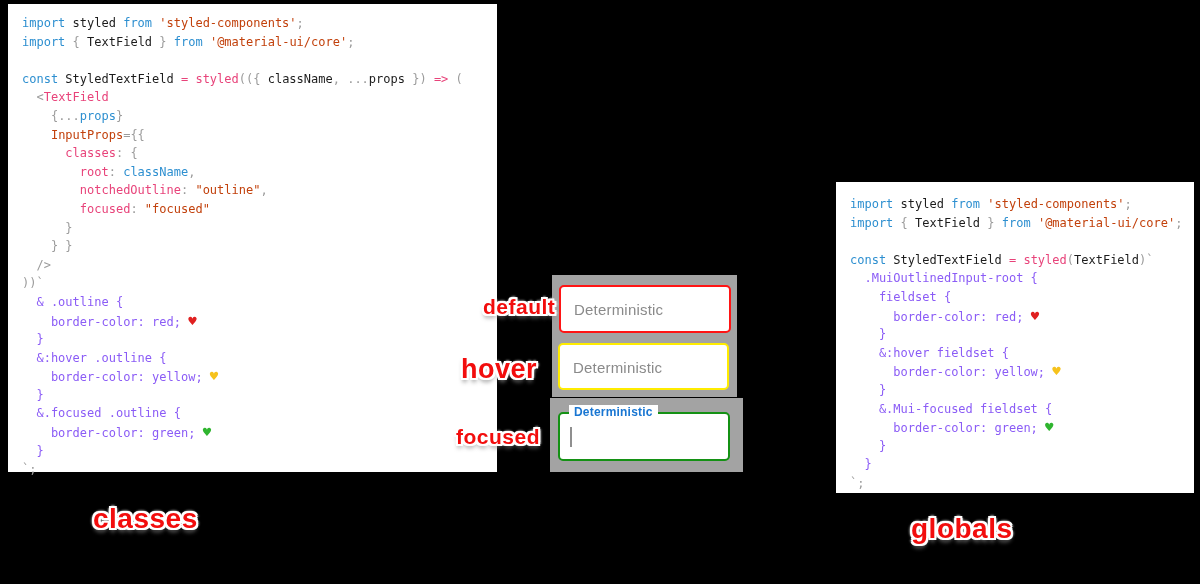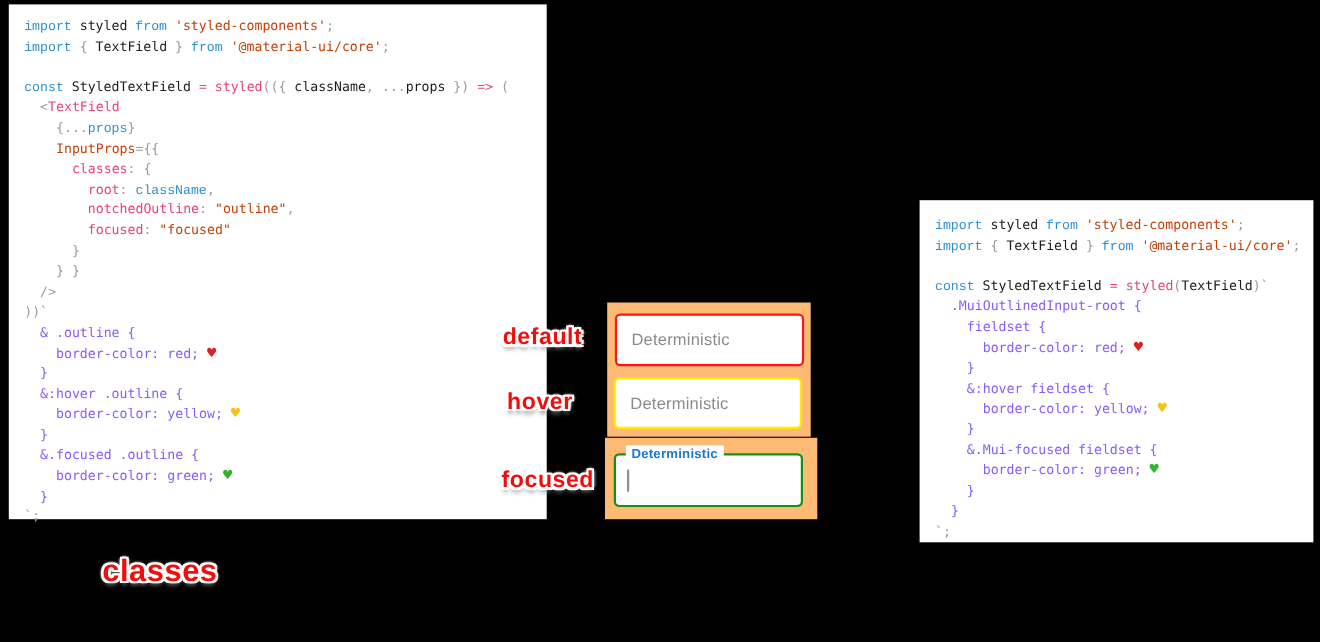--- a/index.html
+++ b/index.html
@@ -8,33 +8,33 @@
   
   .code-panel{
     position:absolute;background:#ffffff;
     font-family:"DejaVu Sans Mono",monospace;
     font-size:12px;line-height:18.6px;white-space:pre;color:#1c1c1c;
     box-sizing:border-box;
   }
   #classes-panel{left:8px;top:4px;width:489px;height:468px;padding:10px 0 0 14px;}
   #globals-panel{left:836px;top:182px;width:358px;height:311px;padding:13px 0 0 14px;}
   .cl{height:18.6px;}
-  .kw{color:#2d8fd0;font-family:Liberation Mono, monospace;}
+  .kw{color:#2d8fd0;}
   .fn{color:#e8437a;}
   .op{color:#e8437a;}
   .str{color:#c2410c;}
   .css{color:#8b5cf6;}
   .pun{color:#9b9b9b;}
   .id{color:#1c1c1c;}
   .hr{color:#e02020;font-size:14px;}
   .hy{color:#f6c21c;font-size:14px;}
   .hg{color:#2fb52f;font-size:14px;}
 
   
-  .mui-panel{position:absolute;background:#fdba74;}
+  .mui-panel{position:absolute;background:#a3a3a3;}
   #mui-panel-top{left:552px;top:275px;width:185px;height:122px;}
   #mui-panel-bottom{left:550px;top:398px;width:193px;height:74px;}
   .tf{position:absolute;box-sizing:border-box;border-radius:5px;background:#fff;}
   #tf-default{left:7px;top:10px;width:172px;height:48px;border:2px solid #ff1414;}
   #tf-hover{left:6px;top:68px;width:171px;height:47px;border:2px solid #ffec00;}
   #tf-focused{left:8px;top:14px;width:172px;height:49px;border:2px solid #149114;}
   .tf-placeholder{
     position:absolute;left:13px;top:50%;transform:translateY(-50%);
     color:#8a8a8a;font-size:15px;letter-spacing:.2px;
   }
@@ -48,22 +48,22 @@
   .shout{
     position:absolute;color:#f20d0d;font-weight:bold;
     font-family:"Liberation Sans",sans-serif;letter-spacing:.5px;
     text-shadow:
       -2px -2px 0 #fff,-2px 0 0 #fff,-2px 2px 0 #fff,
       0 -2px 0 #fff,0 2px 0 #fff,
       2px -2px 0 #fff,2px 0 0 #fff,2px 2px 0 #fff,
       -3px 0 2px rgba(255,255,255,.55),3px 0 2px rgba(255,255,255,.55),
       0 -3px 2px rgba(255,255,255,.55),0 4px 4px rgba(130,130,130,.9);
   }
-  #label-default{left:457px;top:295px;font-size:21px;}
-  #label-hover{left:461px;top:354px;font-size:21px;}
+  #label-default{left:483px;top:295px;font-size:21px;}
+  #label-hover{left:461px;top:354px;font-size:27px;}
   #label-focused{left:456px;top:425px;font-size:21px;}
   #label-classes{left:93px;top:503px;font-size:28px;}
   #label-globals{left:911px;top:513px;font-size:28px;}
 </style>
 </head>
 <body>
 
 <div id="stage">
 
   <div id="classes-panel" class="code-panel"><div class="cl"><span class="kw">import</span><span class="id"> styled </span><span class="kw">from</span><span class="id"> </span><span class="str">'styled-components'</span><span class="pun">;</span></div><div class="cl"><span class="kw">import</span><span class="id"> </span><span class="pun">{</span><span class="id"> TextField </span><span class="pun">}</span><span class="id"> </span><span class="kw">from</span><span class="id"> </span><span class="str">'@material-ui/core'</span><span class="pun">;</span></div><div class="cl">&nbsp;</div><div class="cl"><span class="kw">const</span><span class="id"> StyledTextField </span><span class="op">=</span><span class="id"> </span><span class="fn">styled</span><span class="pun">(({ </span><span class="id">className</span><span class="pun">, </span><span class="pun">...</span><span class="id">props</span><span class="pun"> }) </span><span class="op">=&gt;</span><span class="pun"> (</span></div><div class="cl"><span class="pun">  &lt;</span><span class="fn">TextField</span></div><div class="cl"><span class="pun">    {</span><span class="pun">...</span><span class="kw">props</span><span class="pun">}</span></div><div class="cl"><span class="id">    </span><span class="str">InputProps</span><span class="pun">={{</span></div><div class="cl"><span class="id">      </span><span class="fn">classes</span><span class="pun">: {</span></div><div class="cl"><span class="id">        </span><span class="fn">root</span><span class="pun">: </span><span class="kw">className</span><span class="pun">,</span></div><div class="cl"><span class="id">        </span><span class="fn">notchedOutline</span><span class="pun">: </span><span class="str">"outline"</span><span class="pun">,</span></div><div class="cl"><span class="id">        </span><span class="fn">focused</span><span class="pun">: </span><span class="str">"focused"</span></div><div class="cl"><span class="pun">      }</span></div><div class="cl"><span class="pun">    } }</span></div><div class="cl"><span class="pun">  /&gt;</span></div><div class="cl"><span class="pun">))`</span></div><div class="cl"><span class="css">  &amp; .outline {</span></div><div class="cl"><span class="css">    border-color: red; </span><span class="hr">♥</span></div><div class="cl"><span class="css">  }</span></div><div class="cl"><span class="css">  &amp;:hover .outline {</span></div><div class="cl"><span class="css">    border-color: yellow; </span><span class="hy">♥</span></div><div class="cl"><span class="css">  }</span></div><div class="cl"><span class="css">  &amp;.focused .outline {</span></div><div class="cl"><span class="css">    border-color: green; </span><span class="hg">♥</span></div><div class="cl"><span class="css">  }</span></div><div class="cl"><span class="pun">`;</span></div></div>
@@ -84,14 +84,15 @@
       <span class="tf-legend">Deterministic</span>
       <span class="tf-cursor"></span>
     </div>
   </div>
 
   <div id="label-default" class="shout">default</div>
   <div id="label-hover" class="shout">hover</div>
   <div id="label-focused" class="shout">focused</div>
 
   <div id="label-classes" class="shout">classes</div>
+  <div id="label-globals" class="shout">globals</div>
 
 </div>
 
 </body></html>

